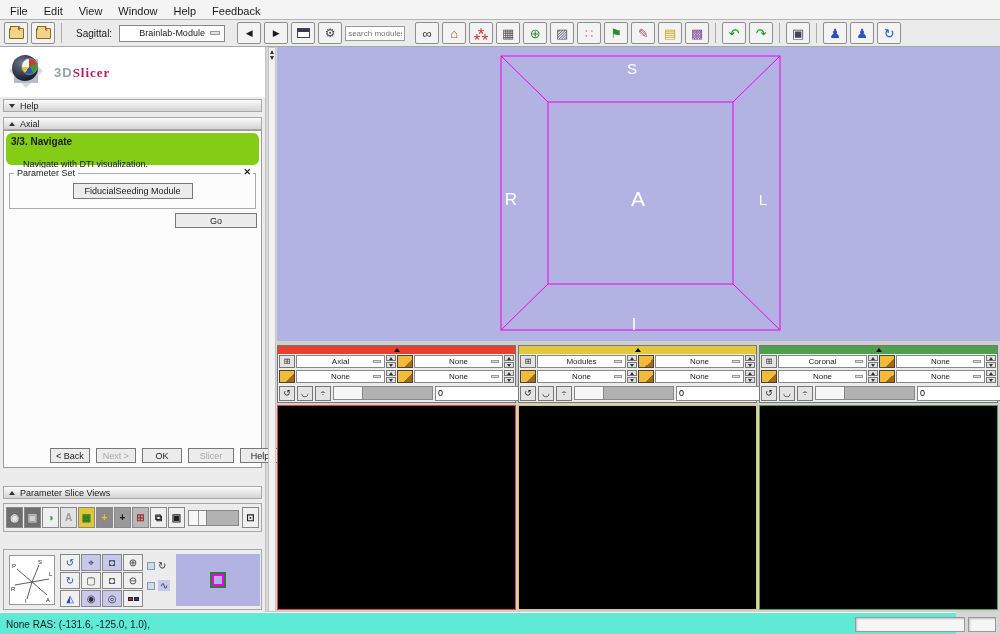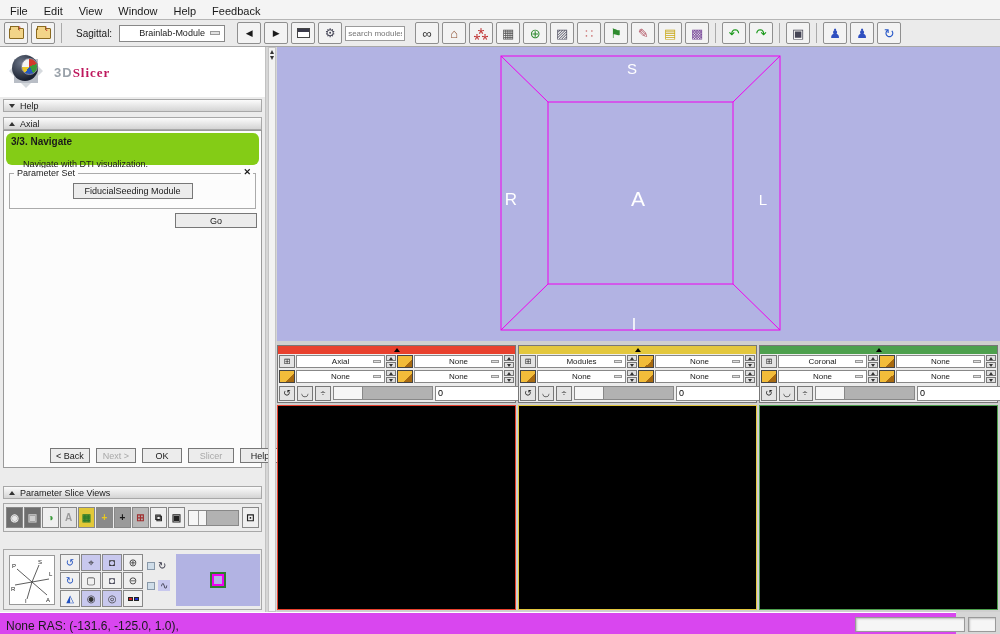--- a/index.html
+++ b/index.html
@@ -104,21 +104,21 @@
   .ctrl-row3 { display:flex; align-items:center; height:18px; gap:2px; padding:0 1px; }
   .r3-btn { width:16px; height:15px; border:1px solid #777; background:#e4e4e4; display:flex; align-items:center; justify-content:center; font-size:9px; flex:0 0 auto; }
   .op-slider { width:100px; height:14px; border:1px solid #888; background:#b2b2b2; position:relative; flex:0 0 auto; }
   .op-handle { position:absolute; left:0; top:0; width:30%; height:100%; background:#f6f6f6; border-right:1px solid #888; }
   .offset-input { flex:1; height:15px; border:1px solid #888; font-size:9px; padding-left:2px; background:#fff; font-family:"Liberation Sans",sans-serif; }
 
   .viewports { position:absolute; left:0; top:358px; width:723px; height:205px; display:flex; gap:2px; }
   .vp { width:239px; height:205px; background:#000; border:1px solid #888; }
 
   
-  #statusbar { position:absolute; left:0; top:612px; width:956px; height:22px; background:#d946ef; border-top:1px solid #fff; font-size:12px; }
+  #statusbar { position:absolute; left:0; top:612px; width:956px; height:22px; background:#5eead4; border-top:1px solid #fff; font-size:10px; }
   .status-text { position:absolute; left:6px; top:6px; }
   .status-box { position:absolute; top:4px; height:15px; border:1px solid #9a9a9a; background:#f6f6f6; box-shadow:inset 1px 1px 2px #c0c0c0; }
   .sb1 { left:855px; width:110px; }
   .sb2 { left:968px; width:28px; }
 </style>
 </head>
 <body>
 
 <div class="menubar">
   <span class="menu-item">File</span>

